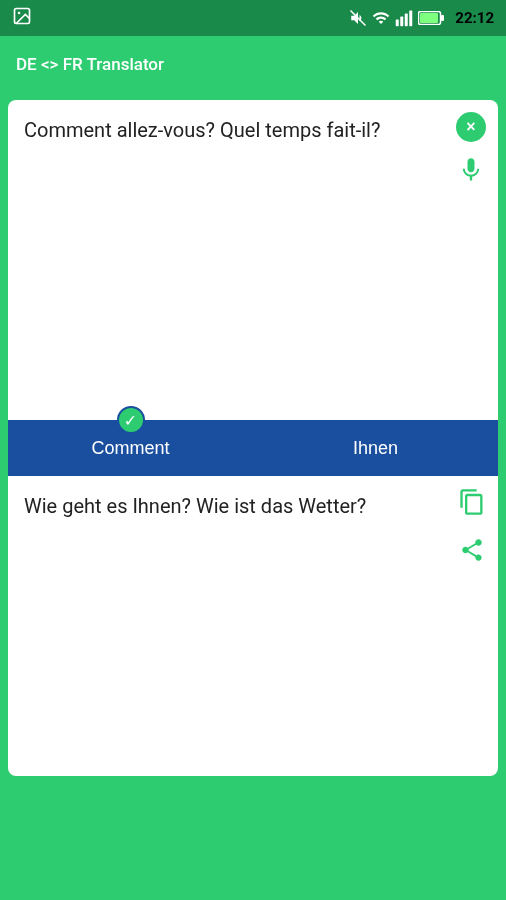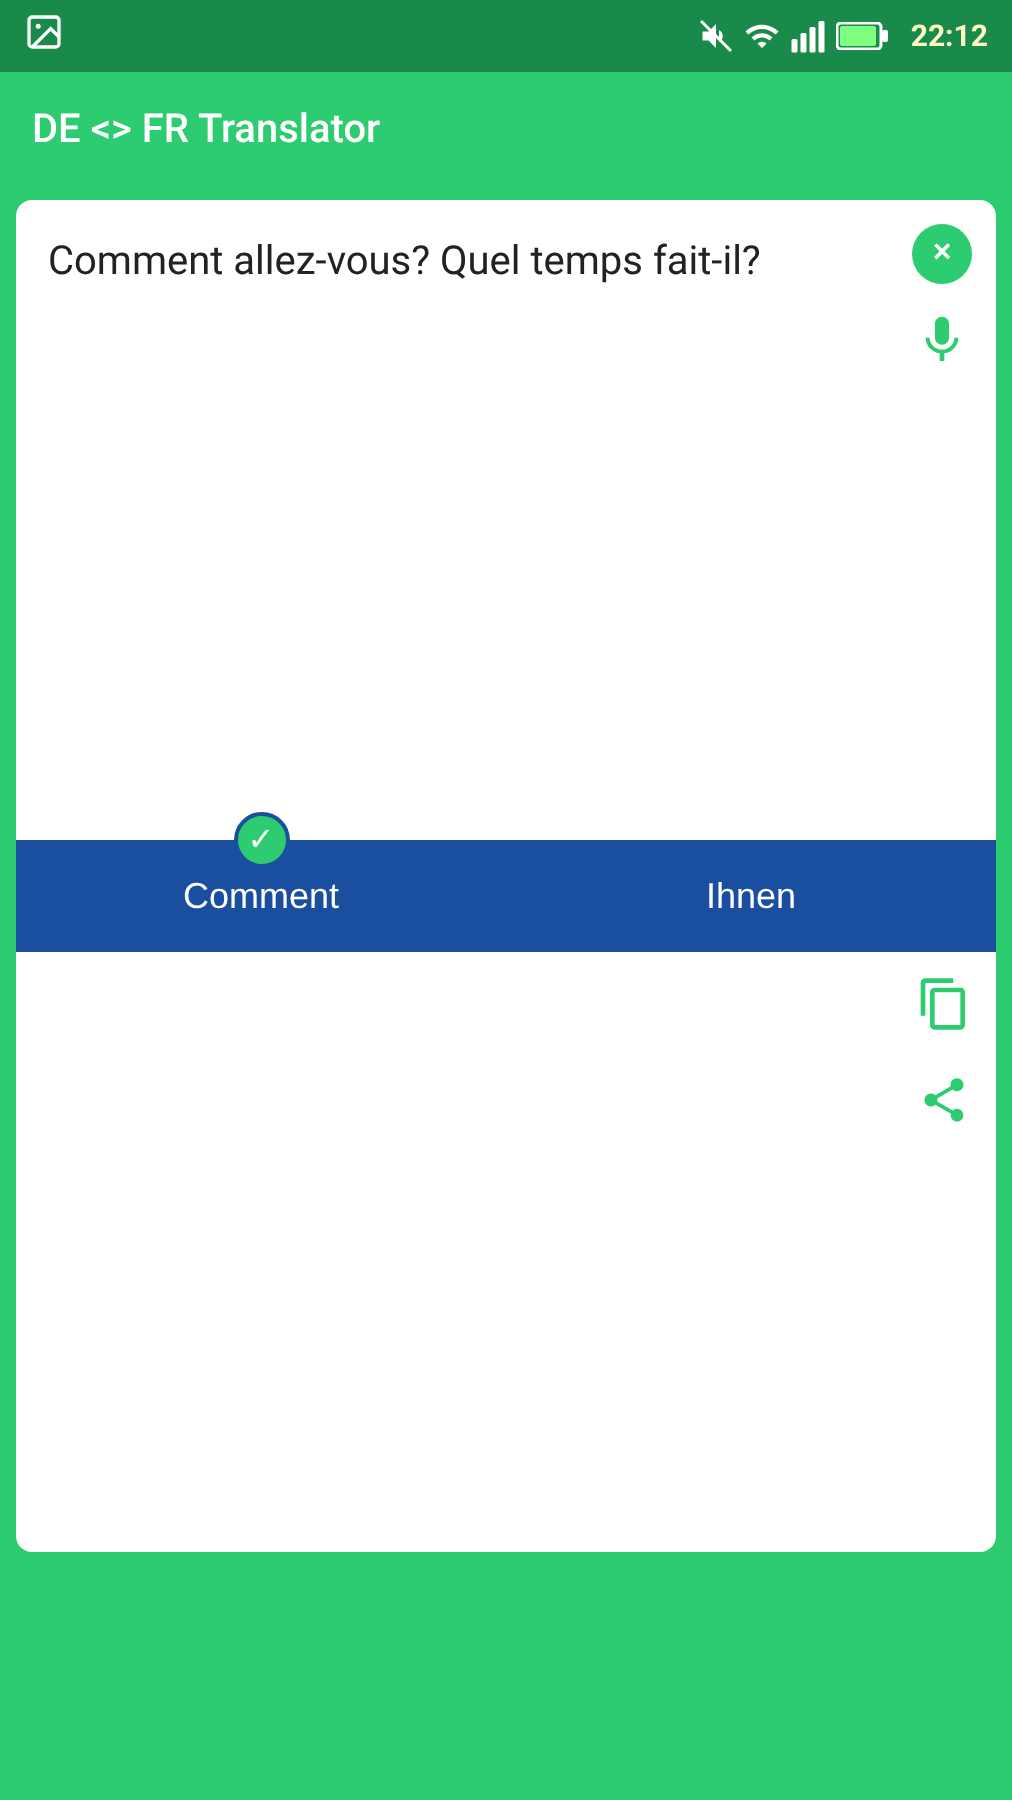--- a/index.html
+++ b/index.html
@@ -31,38 +31,38 @@
       margin-right: auto;
     }
 
     .status-icons {
       display: flex;
       align-items: center;
       gap: 5px;
     }
 
     .status-time {
-      color: #fef9c3;
+      color: #000000;
       font-size: 15px;
       font-weight: bold;
       margin-left: 6px;
     }
 
     
     .app-bar {
       background: #2ecc71;
       height: 56px;
       display: flex;
       align-items: center;
       padding: 0 16px;
     }
 
     .app-title {
       color: white;
-      font-size: 20px;
+      font-size: 17px;
       font-weight: 500;
     }
 
     
     .main-content {
       background: #2ecc71;
       padding: 8px;
       display: flex;
       flex-direction: column;
       gap: 0;
@@ -269,20 +269,21 @@
         <span>✓</span>
       </div>
       <span>Comment</span>
     </button>
     <button class="lang-btn">
       <span>Ihnen</span>
     </button>
   </div>
 
   <div class="output-card">
+    <div class="output-text">Wie geht es Ihnen? Wie ist das Wetter?</div>
     <div class="output-card-actions">
       <button class="btn-copy">
         <svg width="28" height="28" viewBox="0 0 24 24" fill="#2ecc71">
           <path d="M16 1H4c-1.1 0-2 .9-2 2v14h2V3h12V1zm3 4H8c-1.1 0-2 .9-2 2v14c0 1.1.9 2 2 2h11c1.1 0 2-.9 2-2V7c0-1.1-.9-2-2-2zm0 16H8V7h11v14z"></path>
         </svg>
       </button>
       <button class="btn-share">
         <svg width="26" height="26" viewBox="0 0 24 24" fill="#2ecc71">
           <path d="M18 16.08c-.76 0-1.44.3-1.96.77L8.91 12.7c.05-.23.09-.46.09-.7s-.04-.47-.09-.7l7.05-4.11c.54.5 1.25.81 2.04.81 1.66 0 3-1.34 3-3s-1.34-3-3-3-3 1.34-3 3c0 .24.04.47.09.7L8.04 9.81C7.5 9.31 6.79 9 6 9c-1.66 0-3 1.34-3 3s1.34 3 3 3c.79 0 1.5-.31 2.04-.81l7.12 4.16c-.05.21-.08.43-.08.65 0 1.61 1.31 2.92 2.92 2.92 1.61 0 2.92-1.31 2.92-2.92s-1.31-2.92-2.92-2.92z"></path>
         </svg>

